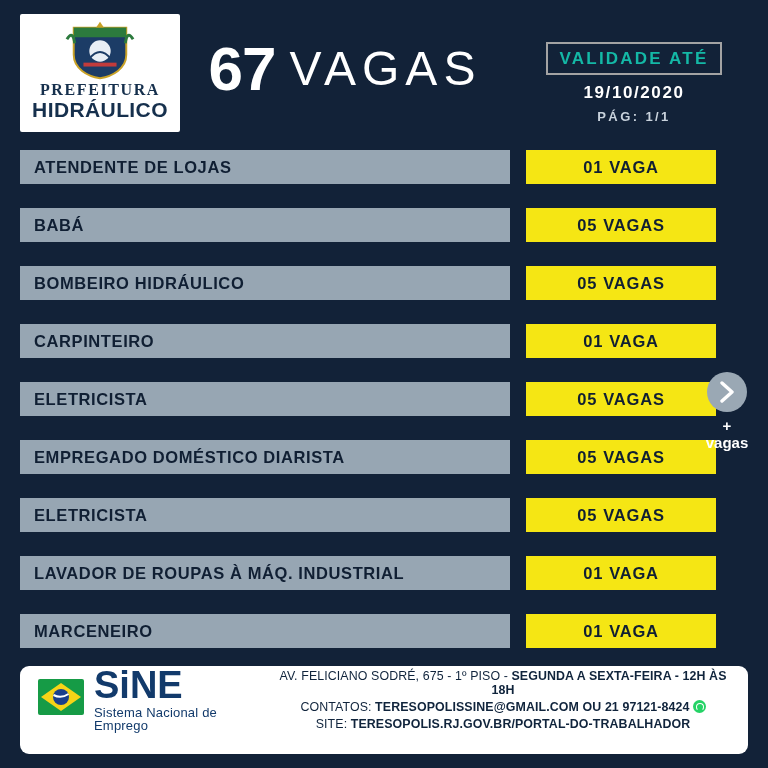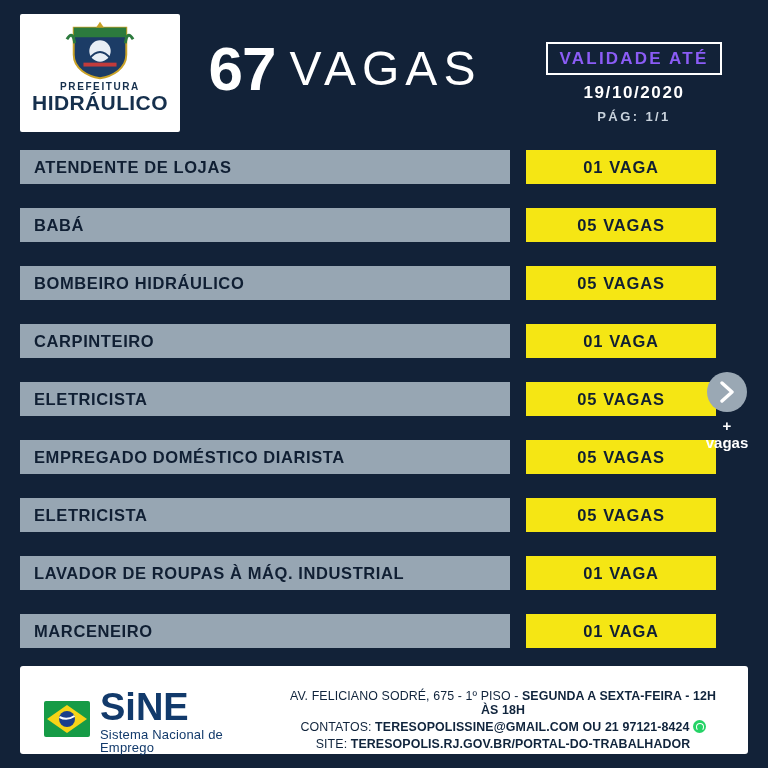--- a/index.html
+++ b/index.html
@@ -36,25 +36,26 @@
     padding-top: 6px;
     flex: 0 0 auto;
   }
   .crest-shield {
     width: 72px; height: 60px;
     position: relative;
     display: flex; align-items: center; justify-content: center;
   }
   .crest-shield svg { display: block; }
   .crest-sub {
-    font-size: 10px;
+    font-size: 16px;
     font-weight: bold;
     letter-spacing: 1.6px;
     color: #16304d;
     margin-top: 1px;
+    font-family: Liberation Serif, serif;
   }
   .crest-main {
     font-size: 21px;
     font-weight: bold;
     letter-spacing: 0.4px;
     color: #16304d;
     margin-top: -1px;
   }
 
   .title-block {
@@ -82,22 +83,22 @@
   }
 
   .validity-block {
     width: 228px;
     flex: 0 0 auto;
     padding-top: 28px;
     text-align: center;
   }
   .validity-label {
     display: inline-block;
-    border: 2px solid #ffffff;
-    color: #8b5cf6;
+    border: 2px solid #a3a3a3;
+    color: #14b8a6;
     font-size: 17px;
     font-weight: bold;
     letter-spacing: 2.2px;
     padding: 5px 12px 4px 12px;
   }
   .validity-date {
     color: #ffffff;
     font-size: 17px;
     font-weight: bold;
     letter-spacing: 1.6px;
@@ -178,24 +179,24 @@
   }
 
   
   .footer {
     position: absolute;
     left: 20px;
     right: 20px;
     bottom: 14px;
     height: 88px;
     background: #ffffff;
-    border-radius: 3px;
-    display: flex;
-    align-items: flex-end;
-    padding: 0 22px;
+    border-radius: 9px;
+    display: flex;
+    align-items: flex-start;
+    padding: 0 16px;
   }
   .sine-logo {
     display: flex;
     align-items: center;
     width: 238px;
     flex: 0 0 auto;
   }
   .sine-flag { margin-right: 8px; }
   .sine-text { line-height: 1; }
   .sine-name {

